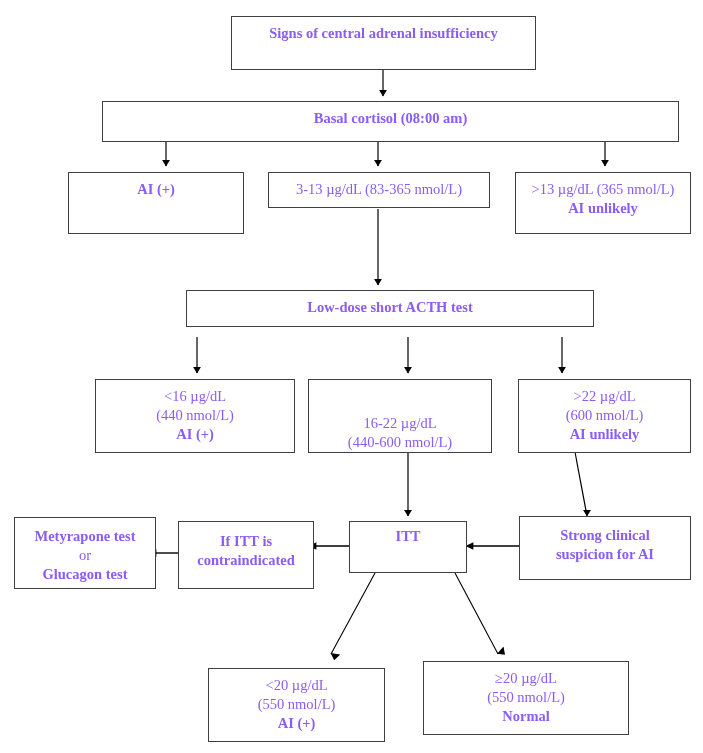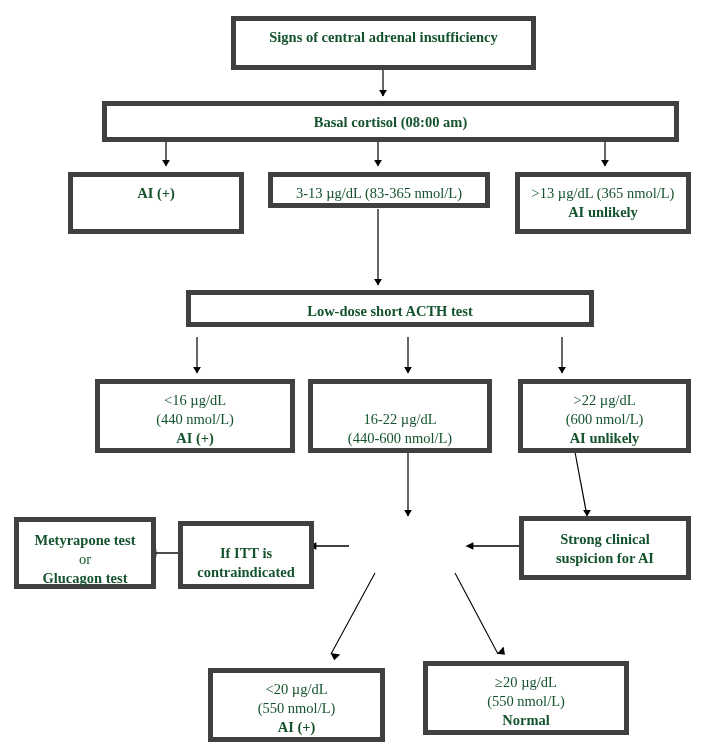--- a/index.html
+++ b/index.html
@@ -19,29 +19,29 @@
     position: absolute;
     left: 0;
     top: 0;
     width: 703px;
     height: 753px;
     pointer-events: none;
   }
   .node {
     position: absolute;
     box-sizing: border-box;
-    border: 5px solid #404040;
+    border: 1px solid #404040;
     background: #ffffff;
     display: flex;
     flex-direction: column;
     align-items: center;
     text-align: center;
     font-size: 14.5px;
     line-height: 1.32;
-    color: #14532d;
+    color: #8b5cf6;
     padding-top: 7px;
     z-index: 2;
   }
   .node .ln {
     display: block;
     white-space: nowrap;
   }
   .b { font-weight: bold; }
   .n { font-weight: normal; }
 </style>
@@ -130,25 +130,28 @@
     <span class="ln n">(600 nmol/L)</span>
     <span class="ln b">AI unlikely</span>
   </div>
 
   <div class="node" style="left:14px; top:517px; width:142px; height:72px; padding-top:9px;">
     <span class="ln b">Metyrapone test</span>
     <span class="ln n">or</span>
     <span class="ln b">Glucagon test</span>
   </div>
 
-  <div class="node" style="left:178px; top:521px; width:136px; height:68px; padding-top:18px;text-align:right;">
+  <div class="node" style="left:178px; top:521px; width:136px; height:68px; padding-top:10px;text-align:right;">
     <span class="ln b">If ITT is</span>
     <span class="ln b">contraindicated</span>
   </div>
 
+  <div class="node" style="left:349px; top:521px; width:118px; height:52px; padding-top:5px;">
+    <span class="ln b">ITT</span>
+  </div>
 
   <div class="node" style="left:519px; top:516px; width:172px; height:64px; padding-top:9px;">
     <span class="ln b">Strong clinical</span>
     <span class="ln b">suspicion for AI</span>
   </div>
 
   <div class="node" style="left:208px; top:661px; width:177px; height:74px;margin-top:7px;">
     <span class="ln n">&lt;20 µg/dL</span>
     <span class="ln n">(550 nmol/L)</span>
     <span class="ln b">AI (+)</span>

